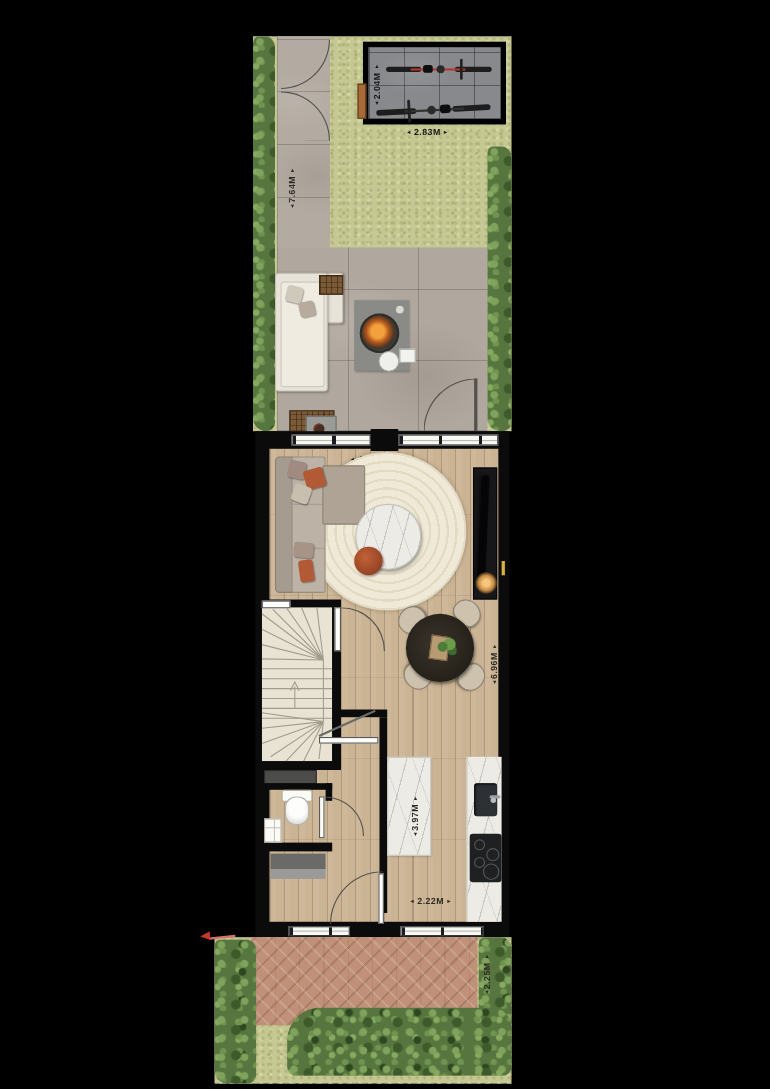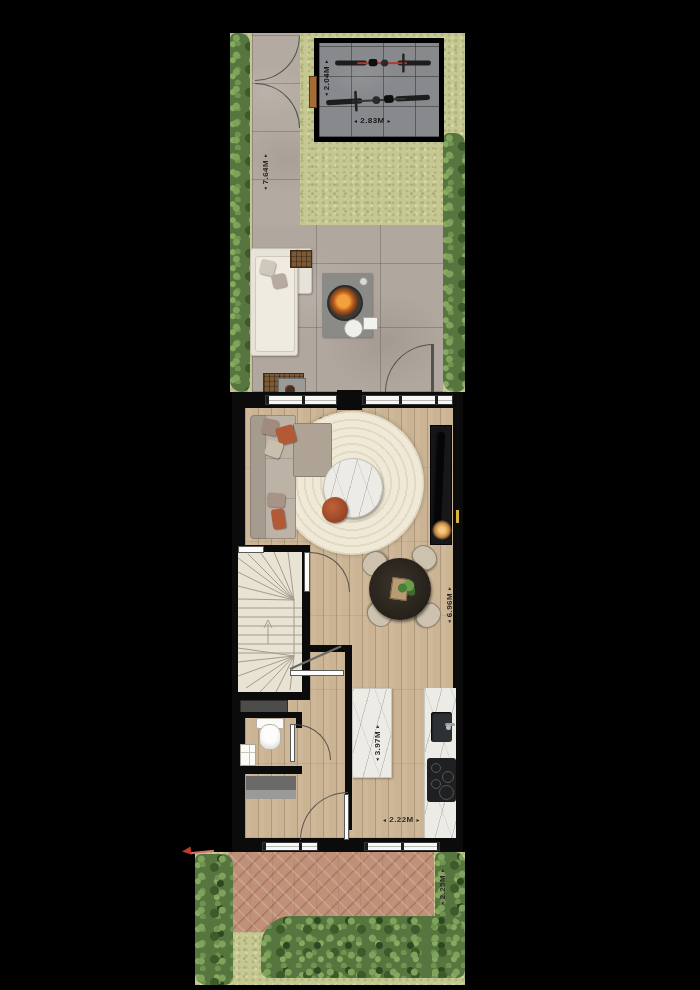--- a/index.html
+++ b/index.html
@@ -101,21 +101,21 @@
 
   <div class="abs grass" style="left:230px;top:33px;width:235px;height:359px;">
     <div class="abs pavers" style="left:22px;top:0;width:48px;height:195px;"></div>
     <div class="abs pavers-lg" style="left:22px;top:192px;width:191px;height:167px;"></div>
     <div class="abs hedge" style="left:0;top:0;width:20px;height:359px;"></div>
     <div class="abs hedge" style="left:213px;top:100px;width:22px;height:259px;"></div>
 
     <div class="abs q q-tl" style="left:25px;top:3px;width:45px;height:45px;"></div>
     <div class="abs q q-bl" style="left:25px;top:50px;width:45px;height:45px;"></div>
 
-    <div class="abs" style="left:84px;top:5px;width:130px;height:104px;border:5px solid #000;box-sizing:border-box;background:#3c3e40;">
+    <div class="abs" style="left:100px;top:5px;width:130px;height:75px;border:5px solid #000;box-sizing:border-box;background:#3c3e40;">
       <div class="abs shedfloor" style="left:0;top:0;right:0;bottom:0;"></div>
       <div class="abs" style="left:-10px;top:33px;width:6px;height:30px;background:#a56a36;border:1px solid #5e3a1c;"></div>
       <svg class="abs" style="left:14px;top:8px;" width="100" height="24" viewBox="0 0 120 30">
         <rect x="0" y="12" width="40" height="6" rx="3" fill="#1d1d1d"></rect>
           <rect x="78" y="12" width="42" height="6" rx="3" fill="#1d1d1d"></rect>
         <rect x="28" y="14" width="62" height="2.4" fill="#b33a2a"></rect>
           <rect x="84" y="3" width="3" height="24" rx="1.5" fill="#222"></rect>
         <rect x="42" y="10" width="11" height="9" rx="3" fill="#0e0e0e"></rect>
           <circle cx="62" cy="15" r="4.5" fill="#2a2a2a"></circle>
       </svg>
@@ -280,21 +280,21 @@
     <div class="abs dim v" style="left:140px;top:332px;">
       <span class="ar">▲</span>
       <span class="t">3.97M</span>
       <span class="ar">▼</span>
     </div>
 
     <div class="abs q q-br" style="left:68px;top:400px;width:48px;height:48px;"></div>
     <div class="abs leaf" style="left:112px;top:402px;width:5px;height:46px;"></div>
     <div class="abs window" style="left:30px;top:450px;width:56px;height:9px;"></div>
     <div class="abs window" style="left:132px;top:450px;width:76px;height:9px;"></div>
-    <div class="abs dim" style="left:150px;top:424px;">
+    <div class="abs dim" style="left:140px;top:424px;">
       <span class="ar">◄</span>
       <span class="t">2.22M</span>
       <span class="ar">►</span>
     </div>
   </div>
 
   <div class="abs grass" style="left:195px;top:852px;width:270px;height:133px;">
     <div class="abs brick" style="left:33px;top:0;width:206px;height:80px;"></div>
     <div class="abs hedge" style="left:0;top:2px;width:38px;height:131px;"></div>
     <div class="abs hedge" style="left:240px;top:0;width:30px;height:82px;"></div>

